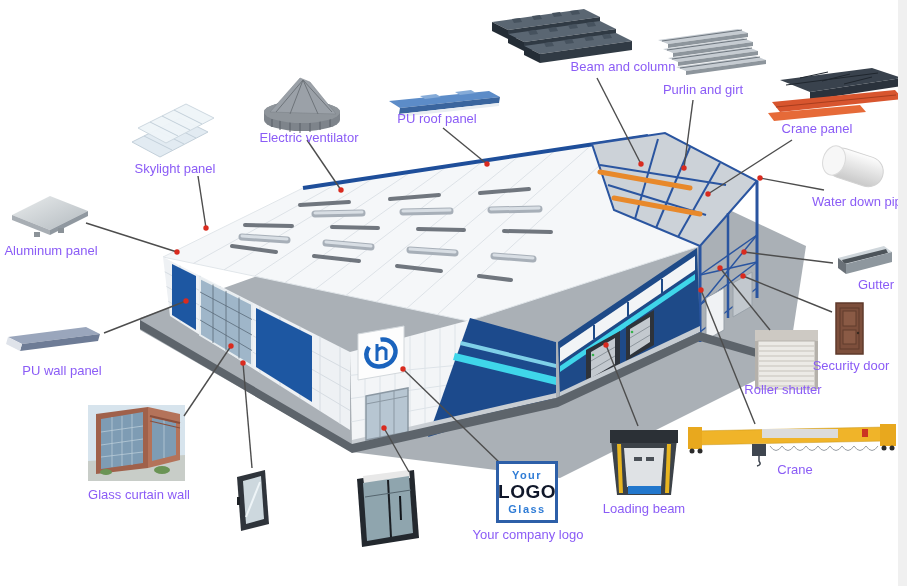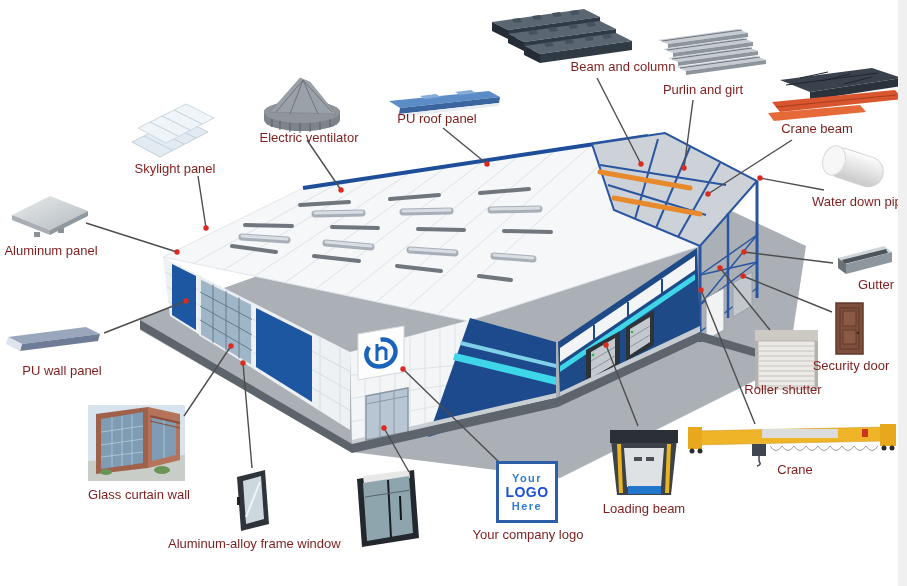--- a/index.html
+++ b/index.html
@@ -1,26 +1,26 @@
 <!DOCTYPE html>
 <html><head>
 <meta charset="utf-8">
 <title>Steel structure components diagram</title>
 <style>
   html,body{margin:0;padding:0;background:#fff;}
   .canvas{position:relative;width:907px;height:586px;background:#ffffff;overflow:hidden;
           font-family:"Liberation Sans",sans-serif;}
   .canvas svg{position:absolute;left:0;top:0;}
-  .lbl{position:absolute;font-size:13px;color:#7f1d1d;text-align:center;white-space:nowrap;line-height:1.1;}
+  .lbl{position:absolute;font-size:13px;color:#8b5cf6;text-align:center;white-space:nowrap;line-height:1.1;}
   .edge-strip{position:absolute;right:0;top:0;width:9px;height:586px;background:#f0f0f0;}
   .logo-box{position:absolute;left:496px;top:461px;width:56px;height:56px;background:#ffffff;
             border:3px solid #2d5fa8;display:flex;flex-direction:column;align-items:center;
             justify-content:center;gap:0px;}
   .logo-box .l1,.logo-box .l3{color:#2f7cd6;font-weight:bold;font-size:11px;letter-spacing:1.5px;}
-  .logo-box .l2{color:#1d4ed8;font-weight:bold;font-size:14px;letter-spacing:0.5px;}
+  .logo-box .l2{color:#0f172a;font-weight:bold;font-size:19px;letter-spacing:0.5px;}
 </style>
 </head>
 <body>
 
 <div class="canvas">
 
 <svg width="907" height="586" viewBox="0 0 907 586">
   <defs>
     <linearGradient id="alugrad" x1="0" y1="0" x2="1" y2="1">
       <stop offset="0" stop-color="#e9eced"></stop>
@@ -448,37 +448,36 @@
         <circle cx="384" cy="428" r="2.7"></circle>
         <circle cx="243" cy="363" r="2.7"></circle>
     <circle cx="231" cy="346" r="2.7"></circle>
         <circle cx="186" cy="301" r="2.7"></circle>
         <circle cx="177" cy="252" r="2.7"></circle>
   </g>
 </svg>
 
 <div class="lbl" style="left:547px;top:60px;width:152px">Beam and column</div>
 <div class="lbl" style="left:653px;top:83px;width:100px">Purlin and girt</div>
-<div class="lbl" style="left:767px;top:122px;width:100px">Crane beam</div>
+<div class="lbl" style="left:767px;top:122px;width:100px">Crane panel</div>
 <div class="lbl" style="left:812px;top:195px;width:95px">Water down pipe</div>
 <div class="lbl" style="left:826px;top:278px;width:100px">Gutter</div>
 <div class="lbl" style="left:801px;top:359px;width:100px">Security door</div>
 <div class="lbl" style="left:733px;top:383px;width:100px">Roller shutter</div>
 <div class="lbl" style="left:745px;top:463px;width:100px">Crane</div>
 <div class="lbl" style="left:594px;top:502px;width:100px">Loading beam</div>
 <div class="lbl" style="left:458px;top:528px;width:140px">Your company logo</div>
-<div class="lbl" style="left:168px;top:537px;width:160px">Aluminum-alloy frame window</div>
 <div class="lbl" style="left:69px;top:488px;width:140px">Glass curtain wall</div>
 <div class="lbl" style="left:0px;top:364px;width:124px">PU wall panel</div>
 <div class="lbl" style="left:0px;top:244px;width:102px">Aluminum panel</div>
 <div class="lbl" style="left:115px;top:162px;width:120px">Skylight panel</div>
 <div class="lbl" style="left:248px;top:131px;width:122px">Electric ventilator</div>
 <div class="lbl" style="left:377px;top:112px;width:120px">PU roof panel</div>
 
 <div class="logo-box">
   <div class="l1">Your</div>
   <div class="l2">LOGO</div>
-  <div class="l3">Here</div>
+  <div class="l3">Glass</div>
 </div>
 
 <div class="edge-strip"></div>
 
 </div>
 
 </body></html>

